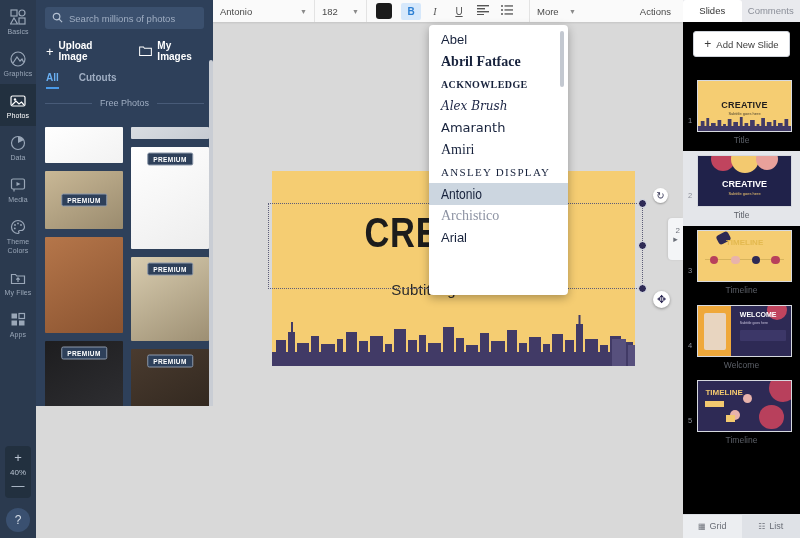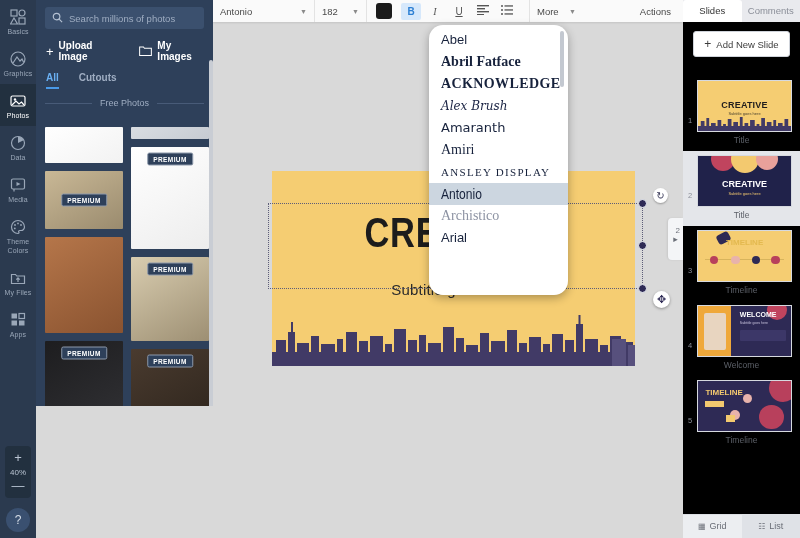--- a/index.html
+++ b/index.html
@@ -141,40 +141,40 @@
   }
   #movecur {
     position: absolute; left: 440px; top: 291px; width: 17px; height: 17px;
     border-radius: 50%; background: #fff; box-shadow: 0 1px 3px rgba(0,0,0,.35);
     color: #2e2a55; font-size: 11px; line-height: 17px; text-align: center;
   }
 
   
   #fontdrop {
     position: absolute; left: 216px; top: 25px; width: 139px; height: 270px;
-    background: #fff; border-radius: 14px; box-shadow: 0 3px 10px rgba(0,0,0,.30);
+    background: #fff; border-radius: 4px; box-shadow: 0 3px 10px rgba(0,0,0,.30);
     overflow: hidden; z-index: 40;
   }
   #fontdrop .arrow {
     position: absolute; left: 46px; top: -5px; width: 10px; height: 10px;
     background: #fff; transform: rotate(45deg);
   }
   #fontlist { position: absolute; left: 0; top: 4px; right: 0; bottom: 0; overflow: hidden; }
   .fitem {
     height: 22px; line-height: 22px; padding-left: 12px; color: #17223c;
     white-space: nowrap; overflow: hidden; cursor: pointer; font-size: 13px;
   }
   .fitem.sel { background: #ccd6e0; }
   #fdscroll {
     position: absolute; right: 4px; top: 6px; width: 4px; height: 56px;
     background: #c3c8d0; border-radius: 2px;
   }
   .f-abel{font-family:"Liberation Sans",sans-serif;font-size:13px;}
   .f-abril{font-family:"Liberation Serif",serif;font-weight:700;font-size:14px;}
-  .f-ack{font-family:"Liberation Serif",serif;font-weight:700;font-size:14px;letter-spacing:.4px;margin-top:20px;}
+  .f-ack{font-family:"Liberation Serif",serif;font-weight:700;font-size:10px;letter-spacing:.4px;margin-top:20px;}
   .f-alex{font-family:"DejaVu Serif",serif;font-style:italic;font-size:12px;color:#1b2444;}
   .f-amaranth{font-family:"DejaVu Sans",sans-serif;font-size:13px;}
   .f-amiri{font-family:"Liberation Serif",serif;font-size:14px;}
   .f-ansley{font-family:"Liberation Serif",serif;font-size:11px;letter-spacing:1.3px;}
   .f-antonio{font-family:"Liberation Sans",sans-serif;font-size:14px;transform:scaleX(.86);transform-origin:left center;display:inline-block;}
   .f-arch{font-family:"DejaVu Sans",sans-serif;font-weight:700;font-size:11px;letter-spacing:.3px;}
   .f-archistico{font-family:"Liberation Serif",serif;font-size:14px;color:#8d93a3;}
   .f-arial{font-family:"Liberation Sans",sans-serif;font-size:13px;}
   .f-audrey{font-family:"Liberation Serif",serif;font-size:14px;color:#20283f;}
 

